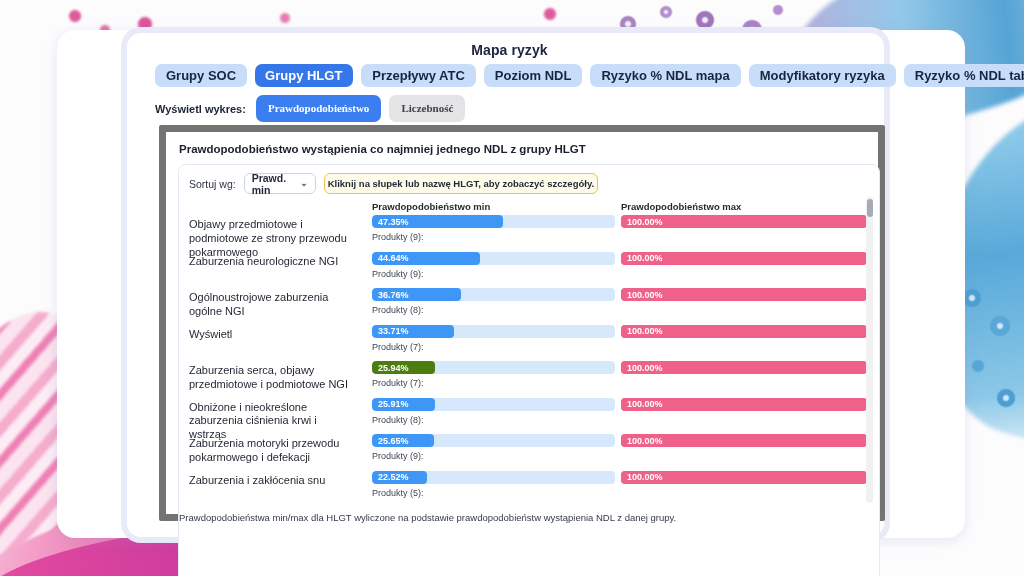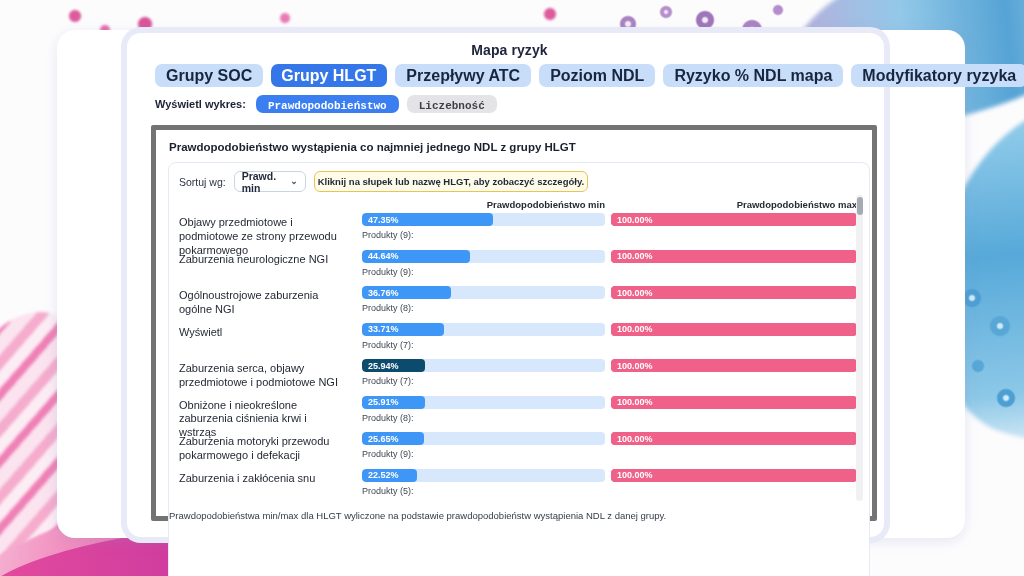--- a/index.html
+++ b/index.html
@@ -90,41 +90,41 @@
     margin-top:9px; text-align:center;
     font-size:14px; font-weight:700; color:#20263f; letter-spacing:.1px;padding-left:8px;
   }
   .tabs {
     position:absolute; left:28px; top:31px; right:20px;
     display:flex; gap:8px; flex-wrap:nowrap;
   }
   .tab {
     height:23px; padding:0 11px; border:none; border-radius:7px;
     background:#c8ddf9; color:#17263f;
-    font-family:inherit; font-size:16px; font-weight:600; line-height:23px;
+    font-family:inherit; font-size:13px; font-weight:600; line-height:23px;
     white-space:nowrap; cursor:pointer;
   }
   .tab.active { background:#3577e8; color:#ffffff;padding-left:10px; }
 
   .switch-row {
     position:absolute; left:28px; top:62px;
     display:flex; align-items:center; gap:10px;
   }
   .switch-label { font-size:11px; font-weight:700; color:#1c2335; }
   .sw-btn {
-    height:18px; padding:0 12px; border:none; border-radius:7px;
-    font-family:Liberation Mono, monospace; font-size:11px; font-weight:600; line-height:23px;
+    height:27px; padding:0 12px; border:none; border-radius:7px;
+    font-family:Liberation Serif, serif; font-size:11px; font-weight:600; line-height:23px;
     cursor:pointer; white-space:nowrap;
   }
   .sw-btn.active { background:#3b7ef0; color:#ffffff; }
   .sw-btn.inactive { background:#e4e4e7; color:#3f3f46; }
 
   .section {
-    position:absolute; left:24px; top:92px; width:726px; height:396px;
-    border:5px solid #737373; border-radius:2px; background:#ffffff;
+    position:absolute; left:32px; top:92px; width:726px; height:396px;
+    border:7px solid #737373; border-radius:2px; background:#ffffff;
   }
   .section-title {
     position:absolute; left:13px; top:11px;
     font-size:11.5px; font-weight:700; color:#1a2030;
   }
   .panel {
     position:absolute; left:12px; top:32px; width:702px; height:429px;
     border:1px solid #e4eaf3; border-radius:8px; background:#ffffff; overflow:hidden;
   }
   .controls {
@@ -141,21 +141,21 @@
   .hint {
     height:21px; padding:0 3px; line-height:19px;
     background:#fefce8; border:1.5px solid #e7c35c; border-radius:6px;
     font-size:9.5px; font-weight:600; color:#1f2937; white-space:nowrap;
   }
   .chart-head {
     position:absolute; left:10px; top:36px; width:678px;
     display:grid; grid-template-columns:177px 243px 246px; column-gap:6px;
   }
   .col-head {
-    text-align:right; font-size:9.5px; font-weight:700; color:#262b33;
+    text-align:left; font-size:9.5px; font-weight:700; color:#262b33;
   }
   .rows {
     position:absolute; left:10px; top:50px; width:678px; height:290px; overflow:hidden;
   }
   .row {
     display:grid; grid-template-columns:177px 243px 246px; column-gap:6px;
     height:36.5px; cursor:pointer;
   }
   .row-label {
     padding-top:3px; padding-right:14px;
@@ -311,21 +311,21 @@
           <span class="bar-label">100.00%</span>
         </div>
       </div>
     </div>
   </div>
 
   <div class="row">
     <div class="row-label">Zaburzenia serca, objawy przedmiotowe i podmiotowe NGI</div>
     <div>
       <div class="bar-track" style="background: rgb(215, 232, 252);">
-        <div class="bar-fill" style="width: 25.94%; background: #0c4a6e;">
+        <div class="bar-fill" style="width: 25.94%; background: #4d7c0f;">
           <span class="bar-label">25.94%</span>
         </div>
       </div>
       <div class="products">Produkty (7):</div>
     </div>
     <div>
       <div class="bar-track" style="background: rgb(239, 97, 137);">
         <div class="bar-fill" style="width: 100%; background: rgb(239, 97, 137);">
           <span class="bar-label">100.00%</span>
         </div>

